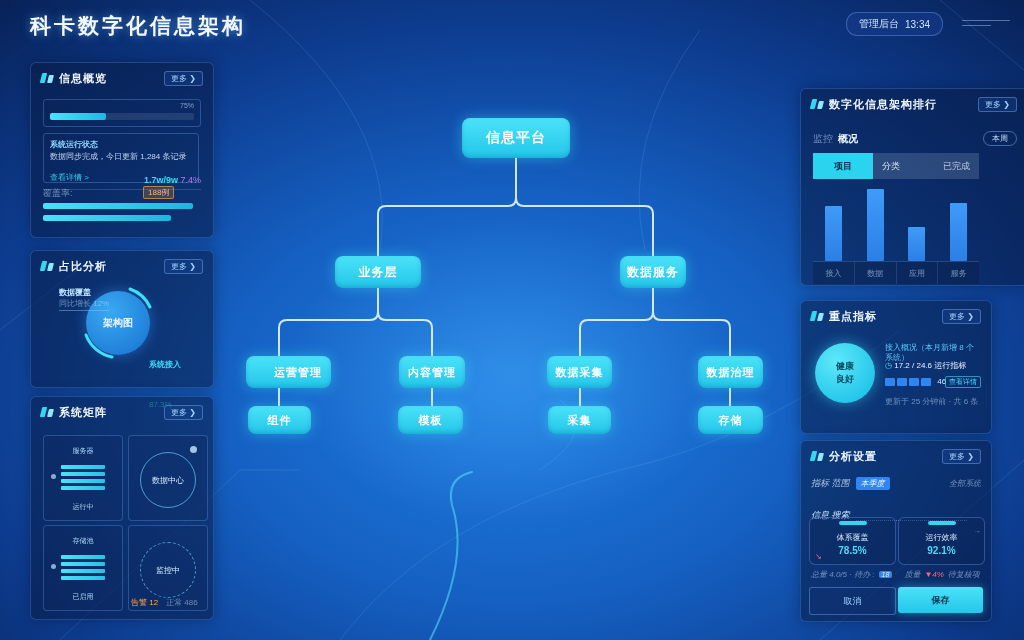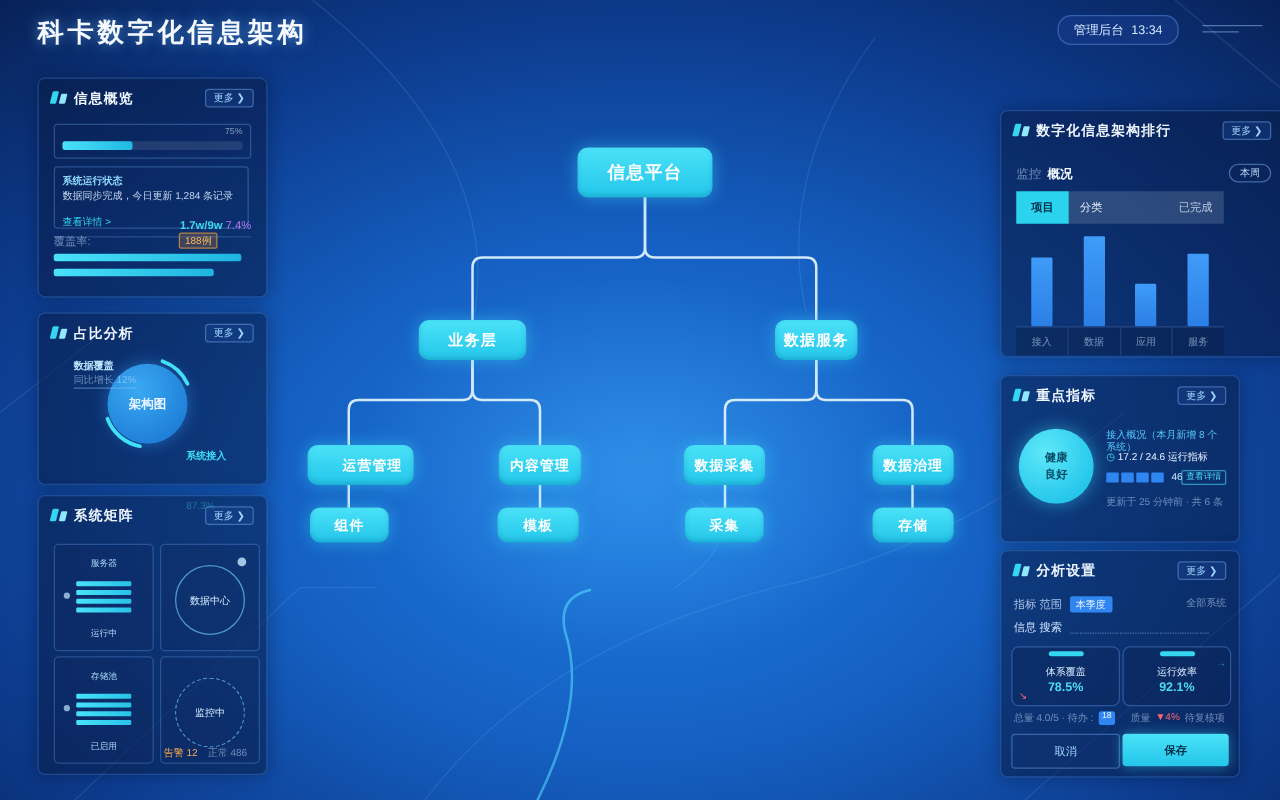--- a/index.html
+++ b/index.html
@@ -74,21 +74,21 @@
   
   .node{position:absolute;display:flex;align-items:center;justify-content:center;
     background:linear-gradient(180deg,#4ae2f8,#24c6ea);border-radius:8px;color:#ffffff;font-weight:bold;
     box-shadow:0 0 14px rgba(60,220,250,.45), inset 0 -2px 4px rgba(0,90,130,.25);cursor:pointer;
     letter-spacing:1px;}
   
   .subrow{position:absolute;left:12px;right:10px;top:42px;display:flex;align-items:center;font-size:10px;}
   .pillbtn{margin-left:auto;font-size:8px;color:#bcd9f8;border:1px solid rgba(140,190,255,.45);
     border-radius:8px;padding:1px 8px;cursor:pointer;}
   .tabs{position:absolute;left:12px;top:64px;width:166px;height:26px;display:flex;}
-  .tab-active{width:42px;background:#2bd3ee;color:#06304d;font-size:9px;font-weight:bold;
+  .tab-active{width:60px;background:#2bd3ee;color:#06304d;font-size:9px;font-weight:bold;
     display:flex;align-items:center;justify-content:center;cursor:pointer;}
   .tab-strip{flex:1;background:rgba(125,148,180,.30);display:flex;align-items:center;
     justify-content:space-between;padding:0 9px;font-size:9px;color:#dce8f5;cursor:pointer;}
   .tab-strip .t2{color:rgba(225,238,250,.75);}
   .chart{position:absolute;left:12px;top:98px;width:166px;height:74px;display:flex;
     align-items:flex-end;justify-content:space-around;}
   .bar{width:17px;background:linear-gradient(180deg,#3f9bf8,#2b7fe6);border-radius:1px;}
   .xlabels{position:absolute;left:12px;top:172px;width:166px;height:22px;display:flex;
     border-top:1px solid rgba(120,170,255,.25);background:rgba(10,25,60,.35);}
   .xlabels span{flex:1;display:flex;align-items:center;justify-content:center;font-size:8px;
@@ -98,21 +98,21 @@
   .cycircle{position:absolute;left:14px;top:42px;width:60px;height:60px;border-radius:50%;
     background:radial-gradient(circle at 35% 30%, #5ee8fa, #24c6ea 75%);
     display:flex;flex-direction:column;align-items:center;justify-content:center;
     font-size:9px;font-weight:bold;color:#0a4a66;box-shadow:0 0 14px rgba(60,220,250,.5);}
   .mrow{position:absolute;left:84px;width:96px;font-size:8px;line-height:10px;}
   .chips{display:inline-flex;gap:2px;vertical-align:middle;}
   .chips i{width:10px;height:8px;background:#2f86f0;border-radius:1px;}
   .mini-pill{position:absolute;right:0;top:-1px;font-size:7px;color:#49d7f5;border:1px solid rgba(73,215,245,.6);
     border-radius:2px;padding:0 3px;cursor:pointer;}
   
-  .srow{position:absolute;left:10px;right:10px;display:flex;font-size:8px;gap:6px;}
+  .srow{position:absolute;left:10px;right:10px;display:flex;align-items:center;font-size:8px;gap:6px;font-style:italic;}
   .chip{background:#2f86f0;color:#eaf4ff;border-radius:2px;padding:1px 5px;font-size:8px;}
   .uline{flex:1;border-bottom:1px dotted rgba(150,200,255,.45);height:10px;}
   .scard{position:absolute;top:76px;width:85px;height:46px;border:1px solid rgba(110,170,255,.35);
     border-radius:6px;background:rgba(12,34,84,.35);}
   .scard .tbar{position:absolute;left:50%;top:3px;transform:translateX(-50%);width:28px;height:4px;
     border-radius:2px;background:#35d6f0;}
   .scard .l1{position:absolute;top:14px;width:100%;text-align:center;font-size:8px;color:#d7e9ff;}
   .scard .l2{position:absolute;top:27px;width:100%;text-align:center;font-size:10px;font-weight:bold;color:#4fd9f6;}
   .redmark{position:absolute;left:5px;bottom:3px;font-size:8px;color:#ff6473;}
   .btn{position:absolute;top:146px;width:85px;height:26px;border-radius:3px;display:flex;

